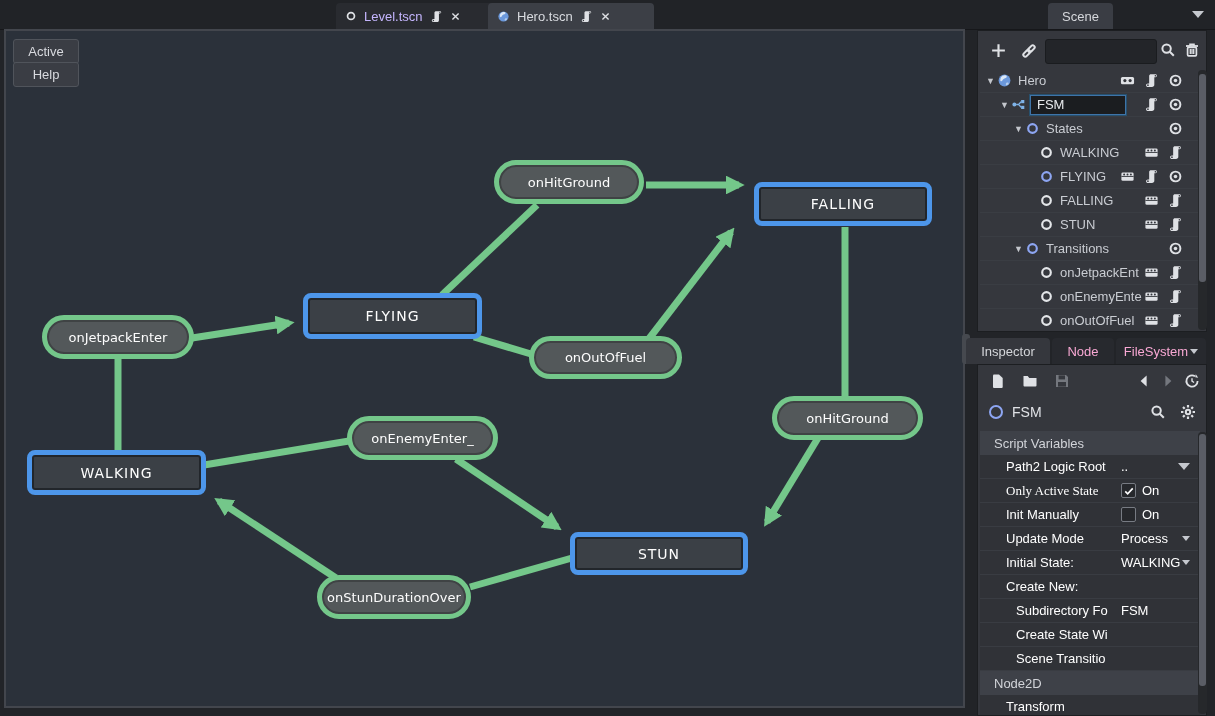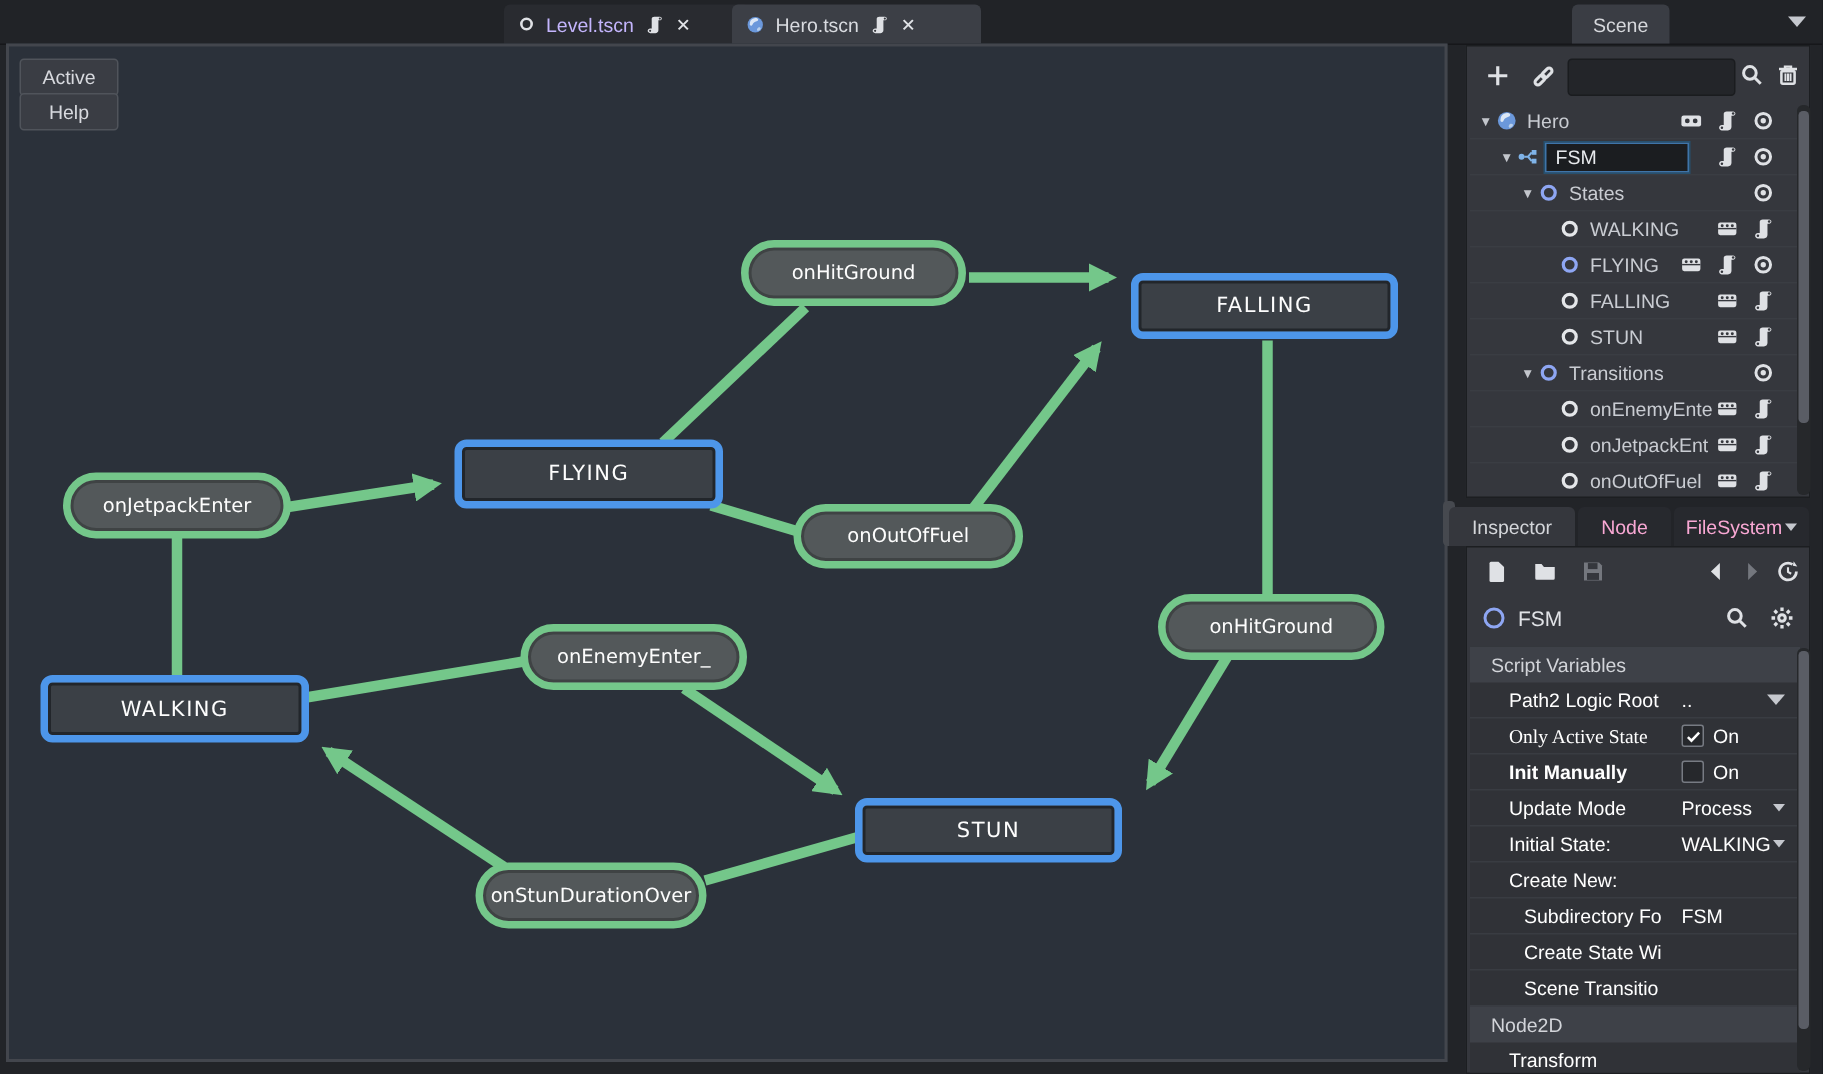--- a/index.html
+++ b/index.html
@@ -446,42 +446,42 @@
             </span>
           </span>
         </div>
         <div class="trow" style="padding-left: 46px;">
           <span class="expander"></span>
           <span class="icon" style="color: rgb(228, 230, 233);">
             <svg width="15" height="15">
               <use href="#i-circle"></use>
             </svg>
           </span>
-          <span class="label">onEnemyEnte</span>
+          <span class="label">onJetpackEnt</span>
           <span class="rights">
             <span class="icon" style="color: rgb(223, 225, 229);">
               <svg width="15" height="15">
                 <use href="#i-signal"></use>
               </svg>
             </span>
             <span class="icon" style="color: rgb(223, 225, 229);">
               <svg width="15" height="15">
                 <use href="#i-script"></use>
               </svg>
             </span>
           </span>
         </div>
         <div class="trow" style="padding-left: 46px;">
           <span class="expander"></span>
           <span class="icon" style="color: rgb(228, 230, 233);">
             <svg width="15" height="15">
               <use href="#i-circle"></use>
             </svg>
           </span>
-          <span class="label">onJetpackEnt</span>
+          <span class="label">onEnemyEnte</span>
           <span class="rights">
             <span class="icon" style="color: rgb(223, 225, 229);">
               <svg width="15" height="15">
                 <use href="#i-signal"></use>
               </svg>
             </span>
             <span class="icon" style="color: rgb(223, 225, 229);">
               <svg width="15" height="15">
                 <use href="#i-script"></use>
               </svg>
@@ -584,21 +584,21 @@
           <span class="pval" style="display: flex; align-items: center; gap: 6px;">
             <span class="checkbox">
               <svg width="12" height="12">
                 <use href="#i-check"></use>
               </svg>
             </span>
             <span>On</span>
           </span>
         </div>
         <div class="prow" style="position: relative;">
-          <span class="plabel" style="padding-left: 26px; font-weight: bold;">Init Manually</span>
+          <span class="plabel" style="padding-left: 26px;">Init Manually</span>
           <span class="pval" style="display: flex; align-items: center; gap: 6px;">
             <span class="checkbox"></span>
             <span>On</span>
           </span>
         </div>
         <div class="prow" style="position: relative;">
           <span class="plabel" style="padding-left: 26px;">Update Mode</span>
           <span class="pval">Process</span>
           <span class="caret small" style="position: absolute; right: 10px;"></span>
         </div>

